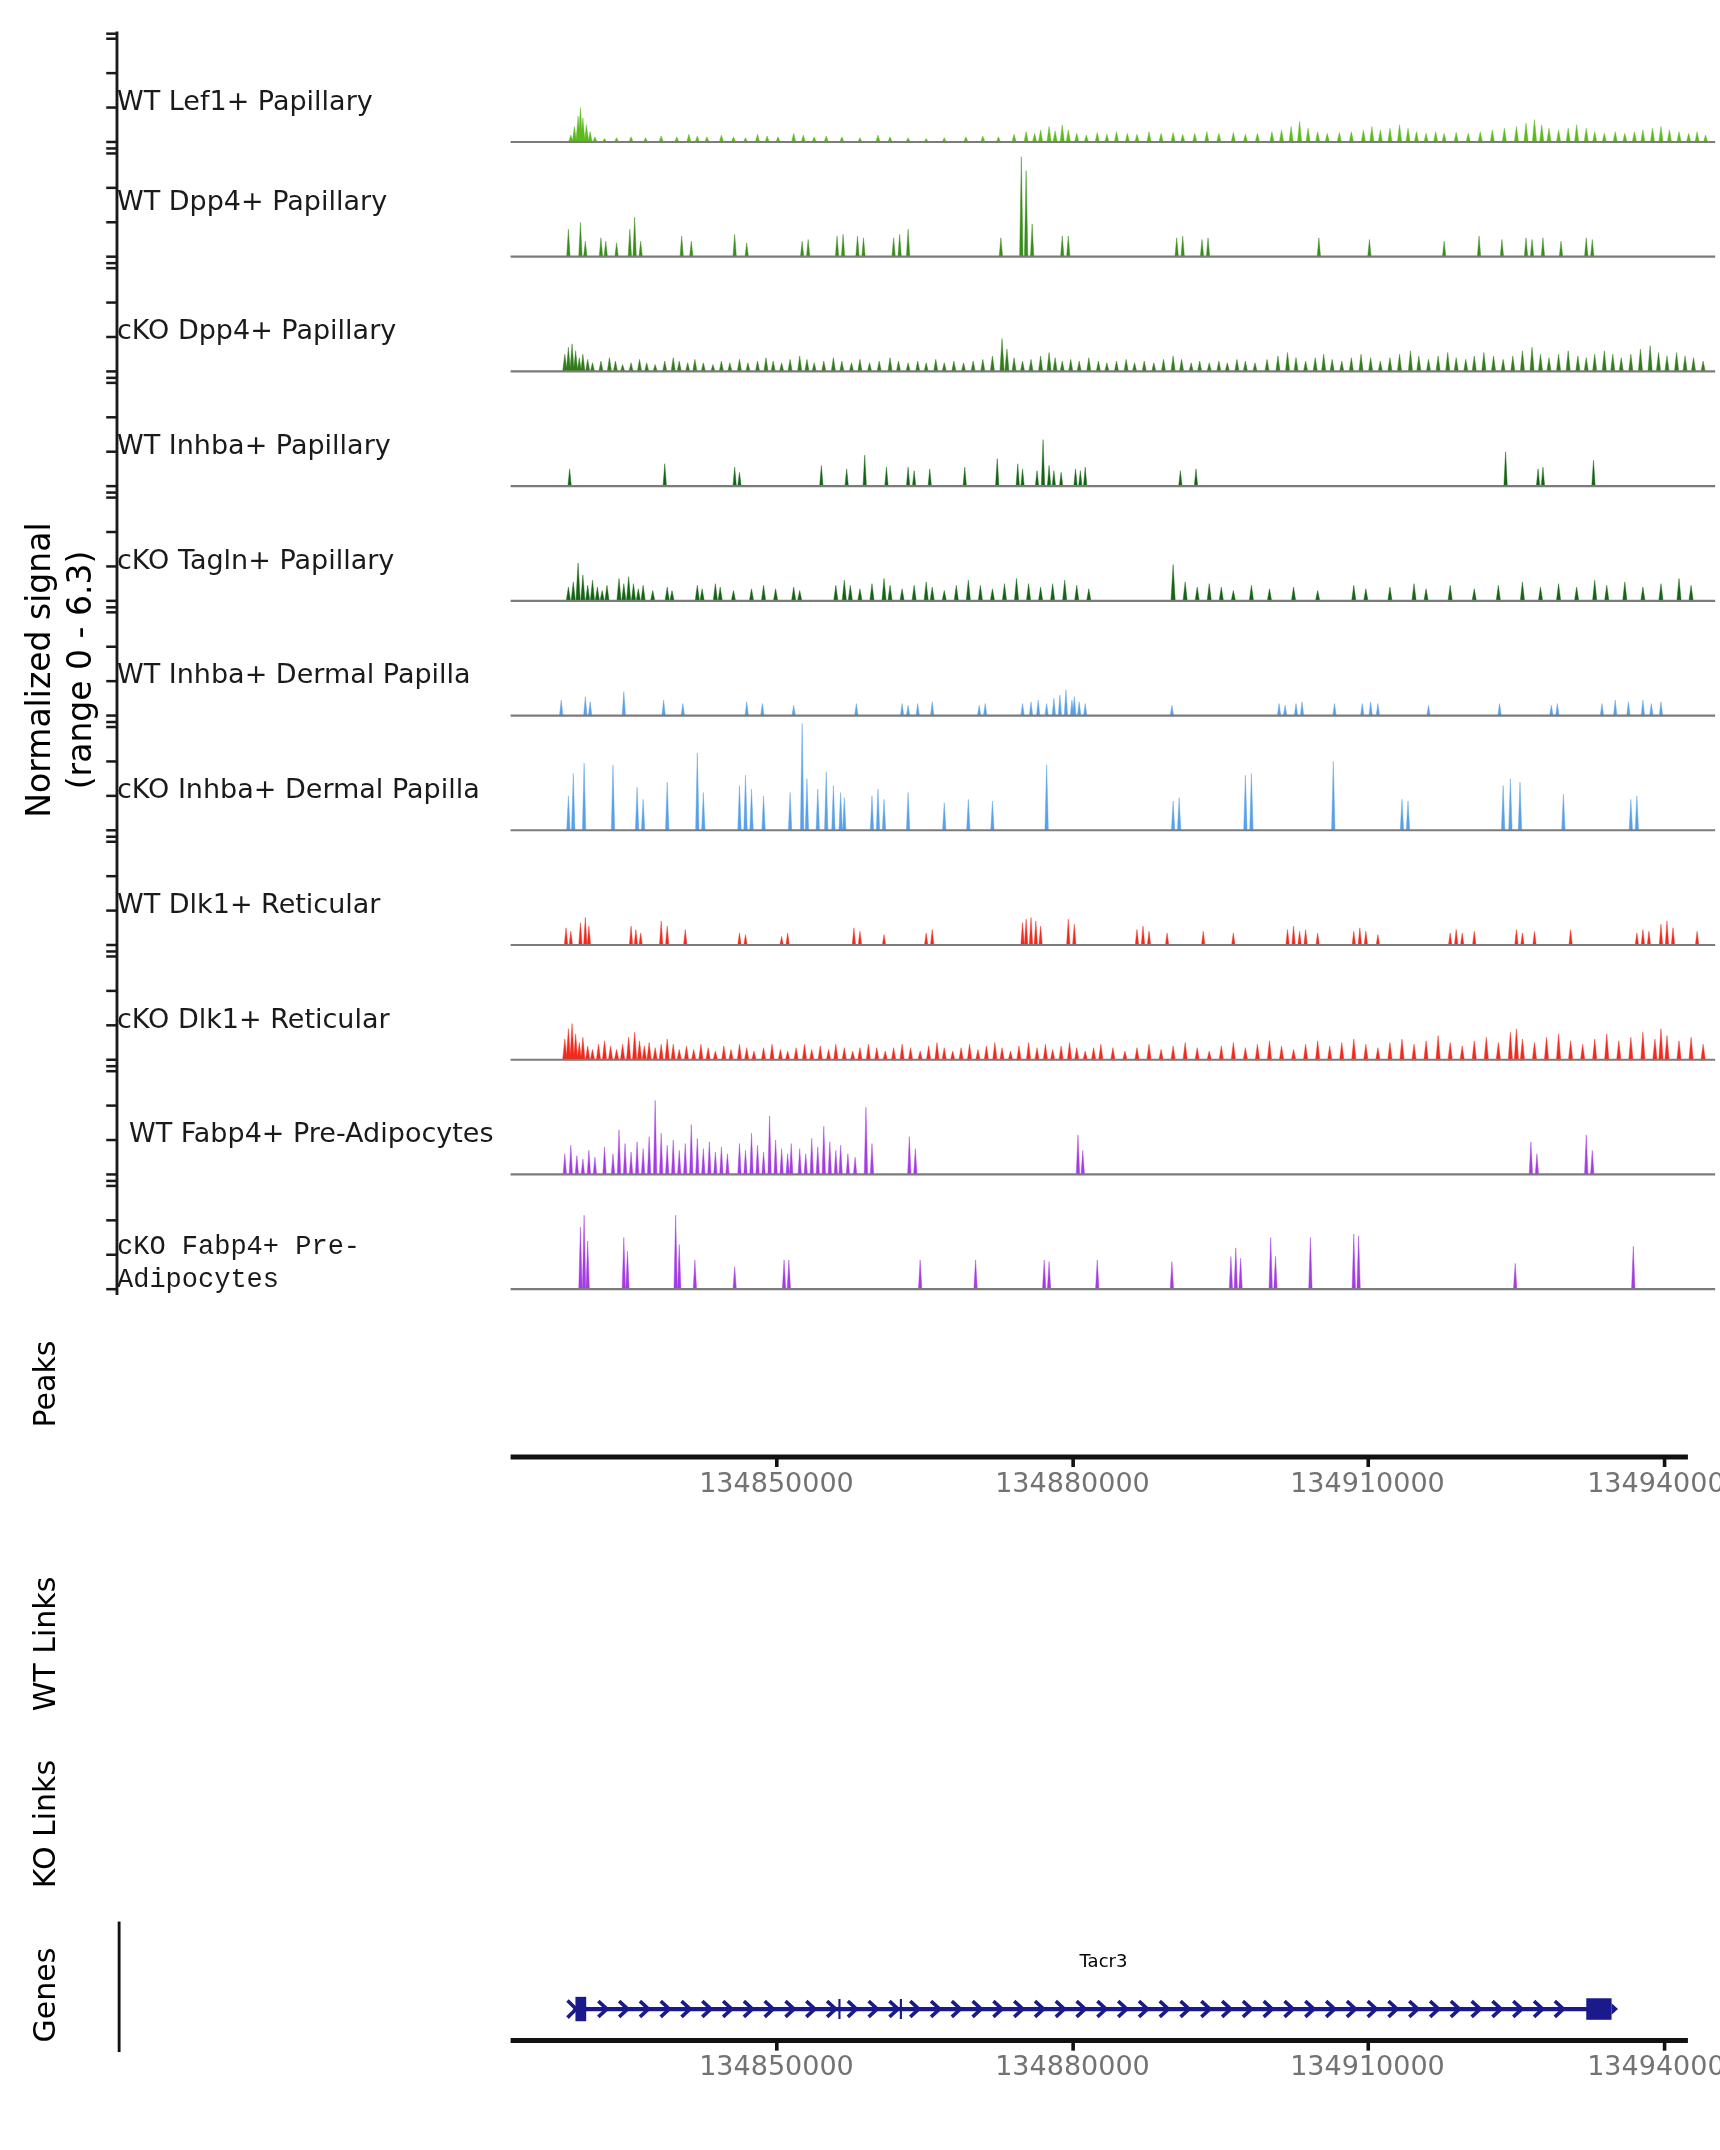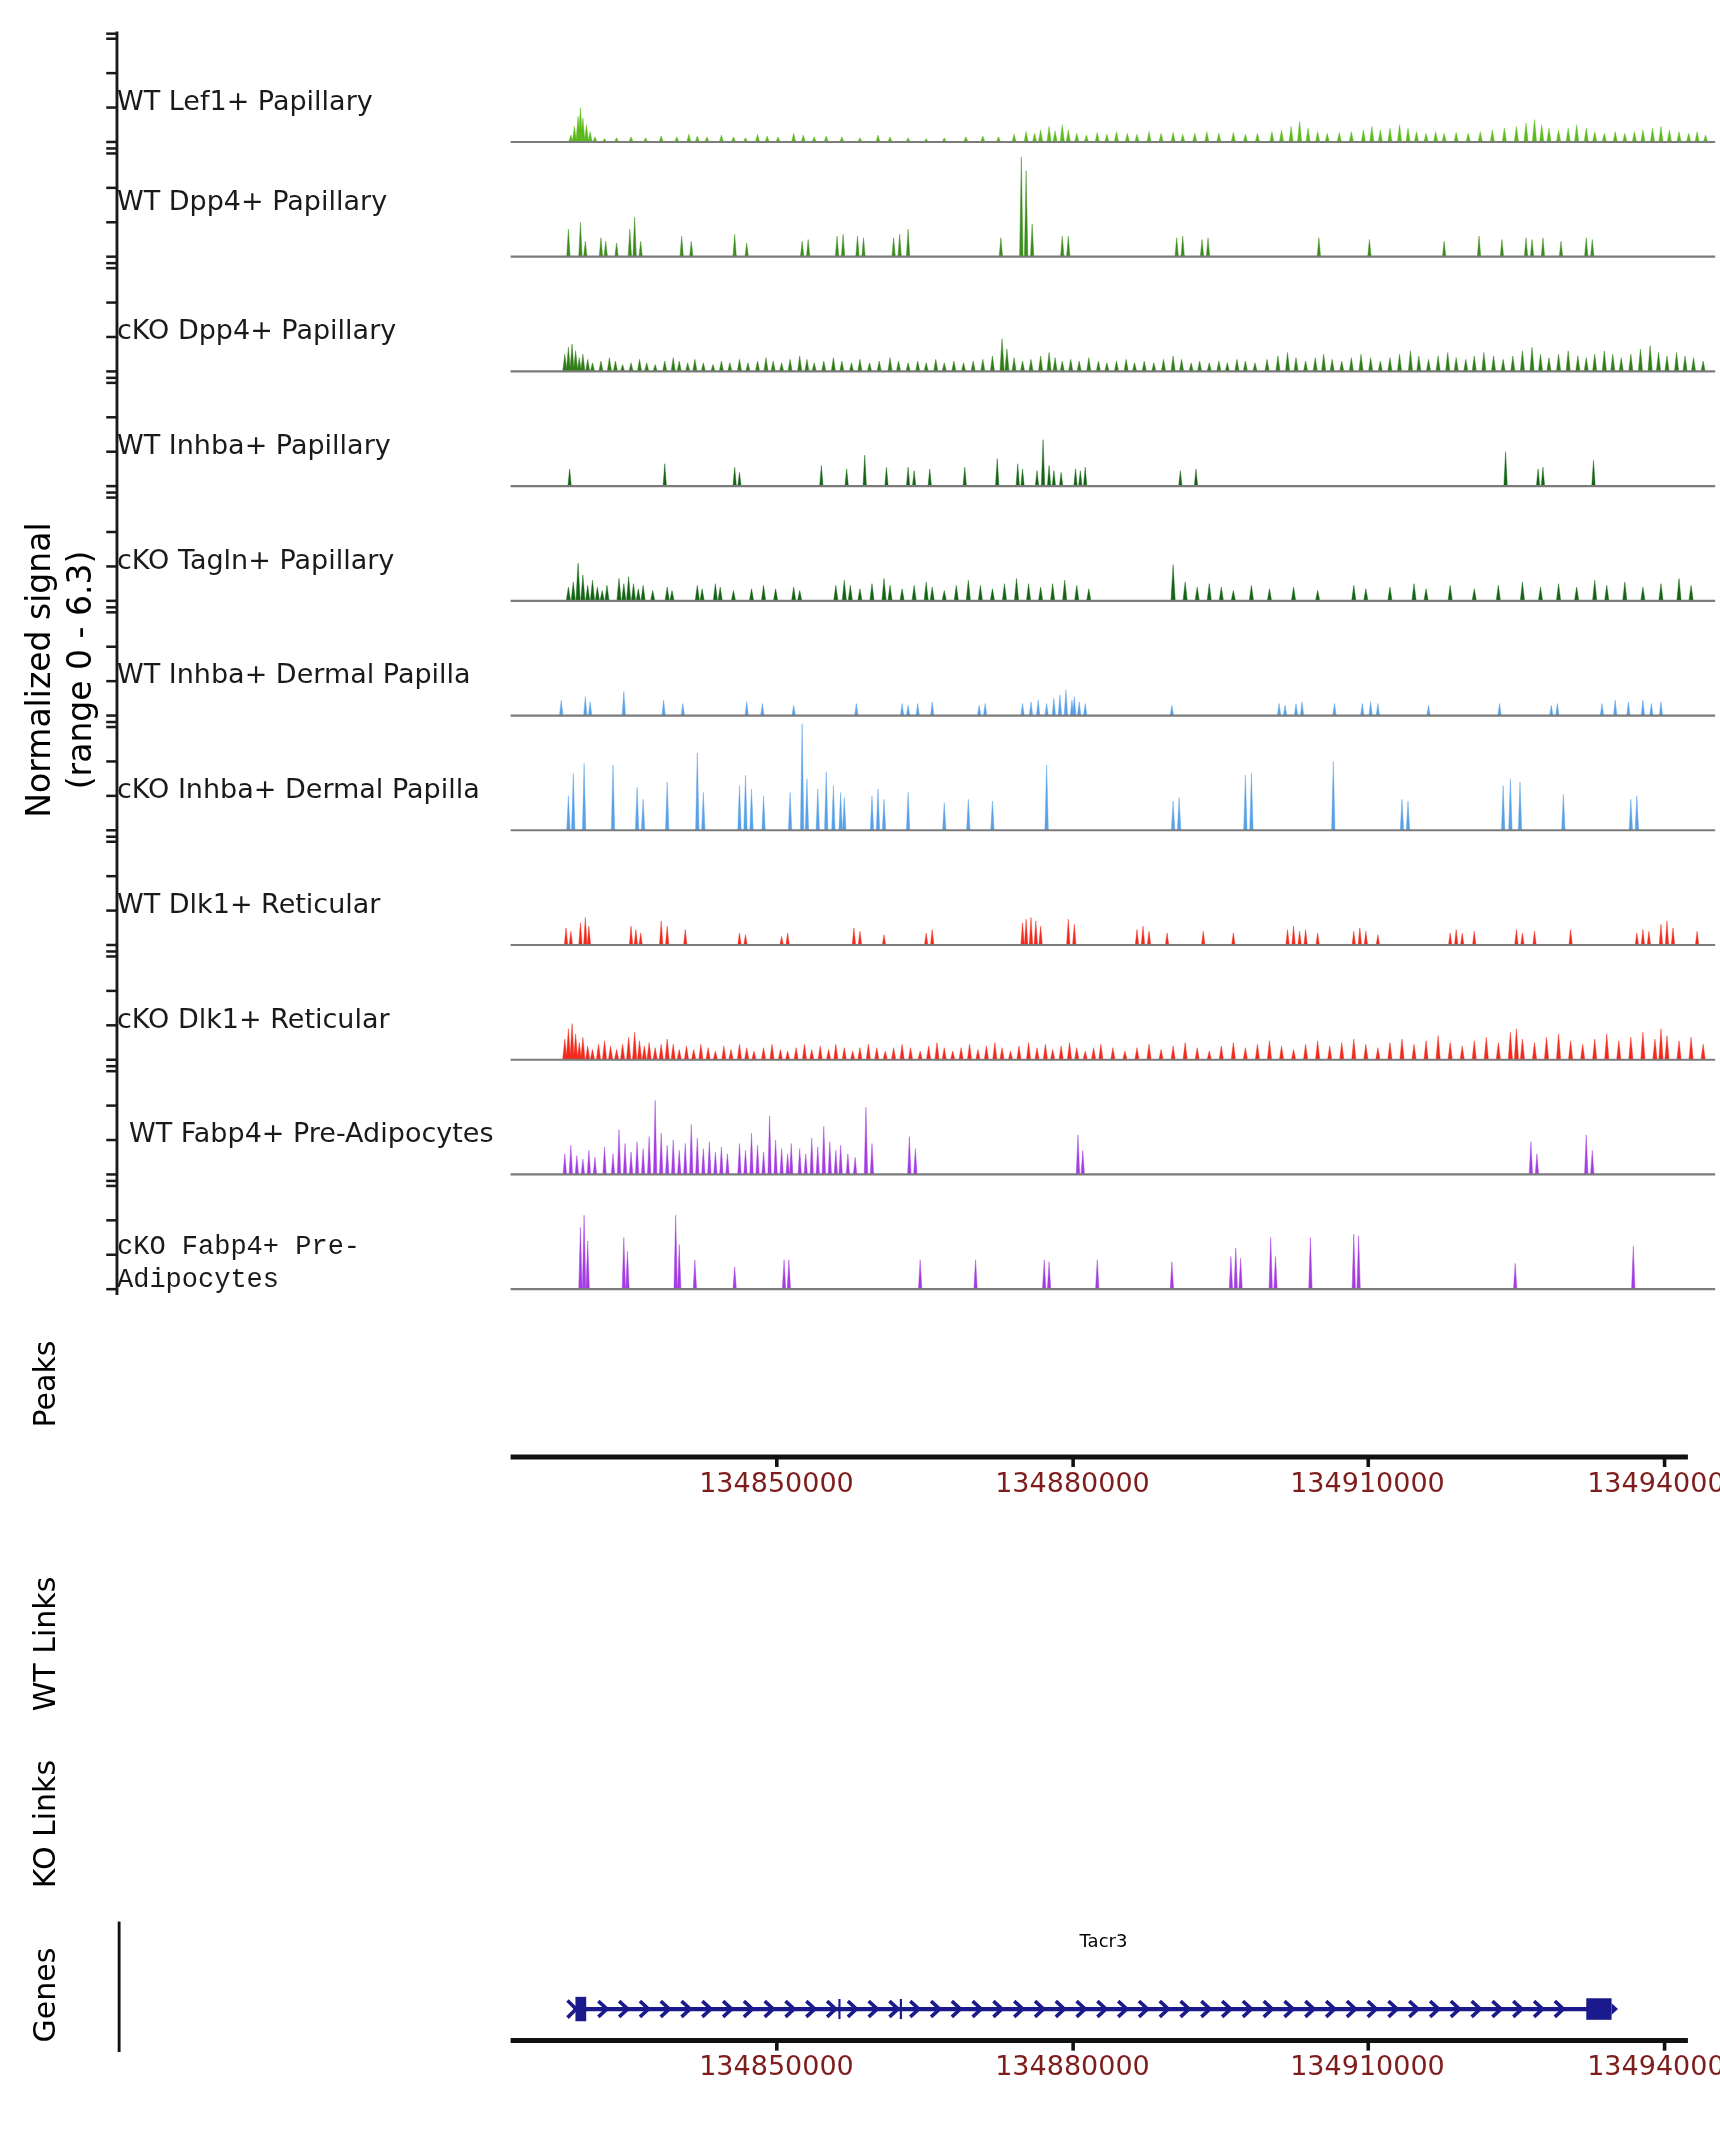--- a/index.html
+++ b/index.html
@@ -6,23 +6,23 @@
   #canvas{position:relative;width:1721px;height:2151px;overflow:hidden;background:#ffffff;
           font-family:"DejaVu Sans", sans-serif;color:#1a1a1a;}
   svg.layer{position:absolute;left:0;top:0;}
   .track-label{position:absolute;left:117px;width:394px;text-align:left;
                font-size:27px;line-height:33px;color:#1a1a1a;}
   .rot{position:absolute;transform:translate(-50%,-50%) rotate(-90deg);
        white-space:nowrap;font-size:30px;color:#000;}
   .ylab{position:absolute;transform:translate(-50%,-50%) rotate(-90deg);
         font-size:33px;line-height:41px;text-align:center;color:#000;}
   .ylab div{white-space:nowrap;}
-  .ticklab{position:absolute;width:215px;text-align:center;font-size:27px;color:#7f1d1d;}
+  .ticklab{position:absolute;width:215px;text-align:center;font-size:27px;color:#737373;}
   .xlab{position:absolute;left:884px;width:430px;text-align:center;font-size:33px;color:#000;}
-  .genelab{position:absolute;left:1032px;width:143px;text-align:center;font-size:18px;color:#000;}
+  .genelab{position:absolute;left:1032px;width:143px;text-align:center;font-size:18px;color:#000;margin-top:20px;}
 </style>
 </head>
 <body>
 
 <div id="canvas">
 
   <svg class="layer" id="gfx" width="1721" height="2151" viewBox="0 0 2400 3000">
       <line x1="163" y1="44" x2="163" y2="1806" stroke="#1a1a1a" stroke-width="4"></line>
       <line x1="148" y1="198" x2="163" y2="198" stroke="#1a1a1a" stroke-width="3.5"></line>
       <line x1="148" y1="150" x2="163" y2="150" stroke="#1a1a1a" stroke-width="3.5"></line>

